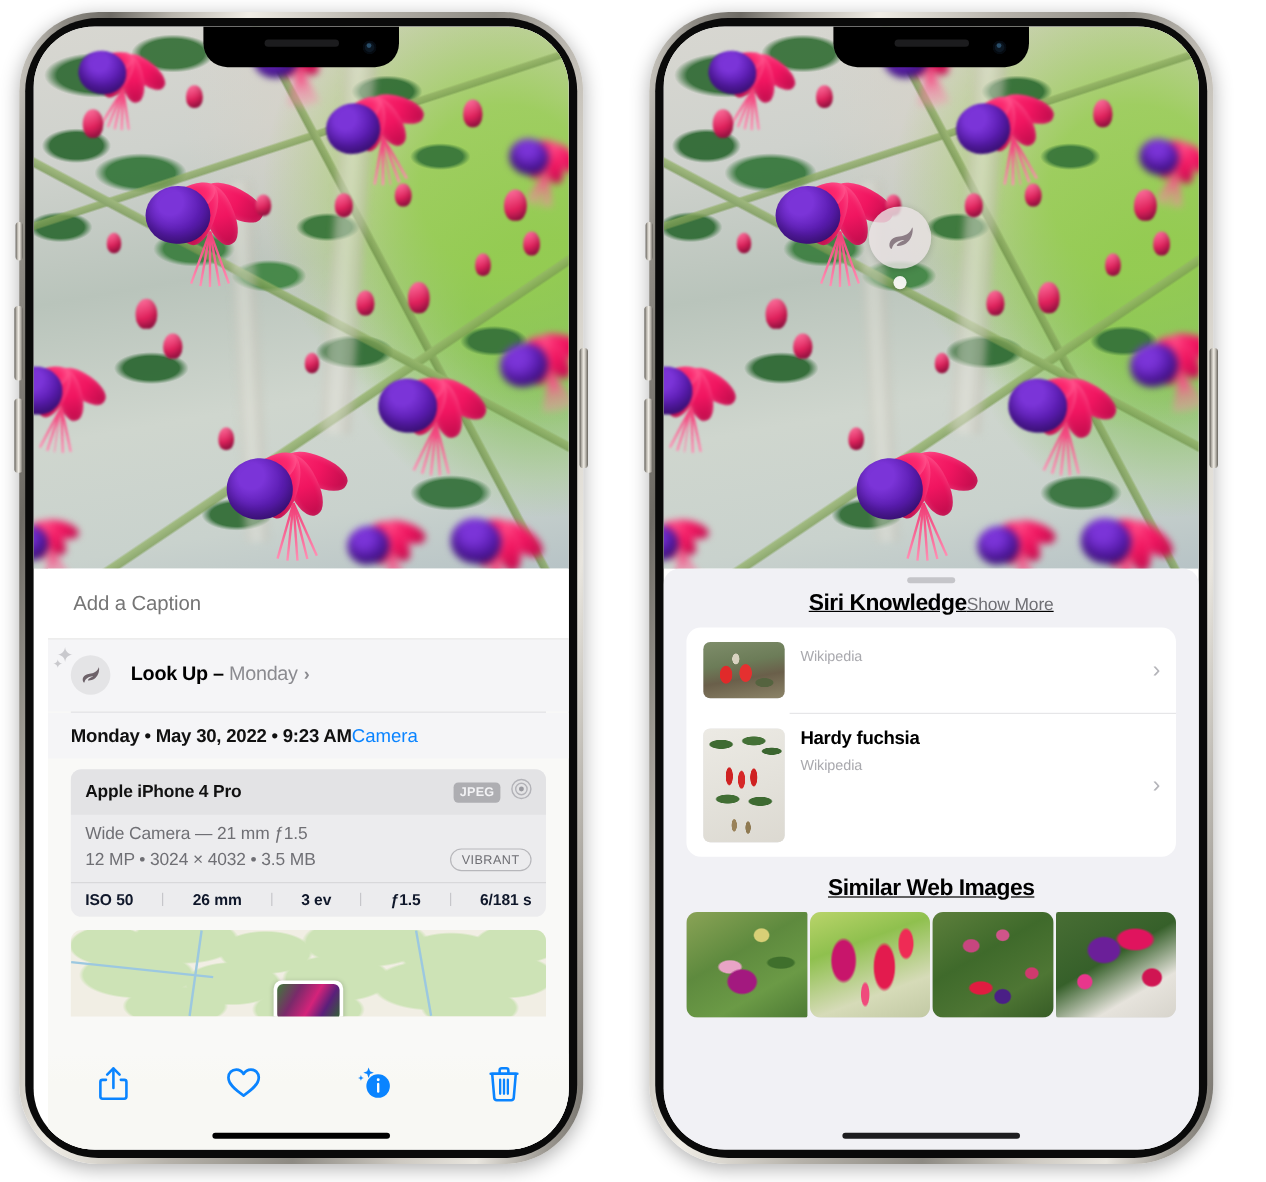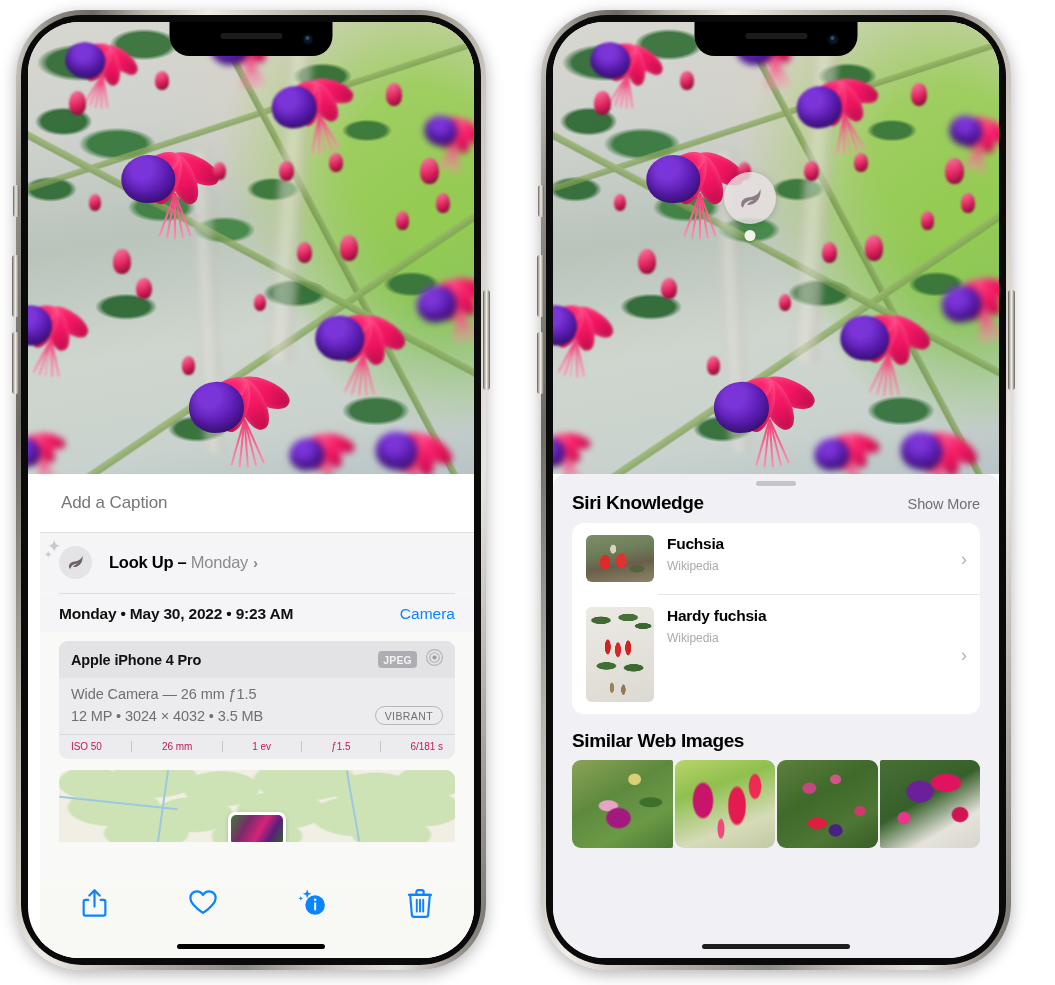--- a/index.html
+++ b/index.html
@@ -107,21 +107,21 @@
   .sparkle-a{left:-12px;top:-8px;font-size:17px;}
   .sparkle-b{left:-15px;top:4px;font-size:10px;}
   .lookup-txt{font-size:16.5px;font-weight:700;color:#000;letter-spacing:-.25px;}
   .lookup-txt .dash{font-weight:700;}
   .lookup-sub{font-weight:400;color:#8b8b90;}
   .chev-sm{margin-left:5px;color:#8b8b90;font-size:15px;}
 
   .divider{height:1px;background:#dedee0;margin:0 19px;}
 
   .meta{padding:11px 19px 9px;background:#f5f5f7;}
-  .meta-l1{display:flex;align-items:baseline;justify-content:space-between;}
+  .meta-l1{display:flex;align-items:baseline;}
   .meta-date{font-size:15.5px;font-weight:700;color:#111;letter-spacing:-.2px;}
   .adjust{font-size:15.5px;color:#0a84ff;font-weight:400;}
   .meta-l2{display:flex;align-items:center;margin-top:6px;}
   .cloud-off{margin-right:10px;}
   .fname{font-size:14.5px;color:#8b8b90;letter-spacing:-.1px;}
 
   .camcard{margin:9px 19px 0;border-radius:9px;overflow:hidden;background:#ececee;}
   .cam-head{display:flex;align-items:center;justify-content:space-between;
     padding:7px 11px 7px 12px;background:#e3e3e5;}
   .cam-name{font-size:14.5px;font-weight:700;color:#111;letter-spacing:-.15px;}
@@ -129,21 +129,21 @@
   .badge-jpeg{font-size:10.5px;font-weight:700;color:#f2f2f4;background:#aeaeb2;
     padding:2.5px 5px;border-radius:4px;letter-spacing:.2px;}
   .cam-body{padding:8px 12px 9px;}
   .cam-l1{font-size:14.5px;color:#6f6f74;letter-spacing:-.1px;}
   .cam-l2{display:flex;align-items:center;justify-content:space-between;margin-top:4px;}
   .cam-spec{font-size:14.5px;color:#6f6f74;letter-spacing:-.1px;}
   .badge-vibrant{font-size:10.5px;color:#6f6f74;border:1px solid #b7b7bb;border-radius:10px;
     padding:2.5px 9px;letter-spacing:.4px;}
   .cam-foot{display:flex;align-items:center;justify-content:space-between;
     padding:6px 12px 7px;border-top:1px solid #d8d8da;}
-  .exif{font-size:10px;color:#be185d;letter-spacing:-.05px;}
+  .exif{font-size:13px;color:#0f172a;letter-spacing:-.05px;font-weight:bold;}
   .exif-sep{width:1px;height:11px;background:#c6c6ca;}
 
   .mapcard{margin:11px 19px 0;height:72px;border-radius:9px 9px 0 0;overflow:hidden;position:relative;
     background:#f1eee4;}
   .map-green{position:absolute;inset:0;
     background:
       radial-gradient(ellipse 44px 22px at 8% 18%,#cde3b6 0 70%,rgba(205,227,182,0) 76%),
       radial-gradient(ellipse 60px 26px at 24% 12%,#cde3b6 0 70%,rgba(205,227,182,0) 76%),
       radial-gradient(ellipse 52px 24px at 41% 26%,#cde3b6 0 70%,rgba(205,227,182,0) 76%),
       radial-gradient(ellipse 70px 28px at 62% 14%,#cde3b6 0 70%,rgba(205,227,182,0) 76%),
@@ -177,21 +177,21 @@
     border-radius:50%;background:rgba(250,248,246,.95);box-shadow:0 1px 3px rgba(0,0,0,.22);}
 
   .rsheet{position:absolute;left:0;right:0;bottom:0;background:#f1f1f5;
     border-radius:13px 13px 0 0;z-index:20;}
   .grabber{width:40px;height:5px;border-radius:3px;background:#c5c5c9;margin:7px auto 0;}
   .rs-head{position:relative;height:42px;display:flex;align-items:center;justify-content:center;}
   .rs-title{font-size:18px;font-weight:700;color:#000;letter-spacing:-.35px;}
   .close-btn{position:absolute;right:15px;top:5px;width:32px;height:32px;border-radius:50%;
     background:#e2e2e6;display:flex;align-items:center;justify-content:center;}
 
-  .sec-head{display:flex;align-items:baseline;justify-content:space-between;padding:6px 19px 9px;}
+  .sec-head{display:flex;align-items:baseline;justify-content:center;padding:6px 19px 9px;text-decoration:underline;}
   .sec-title{font-size:19px;font-weight:700;color:#000;letter-spacing:-.4px;}
   .show-more{font-size:14.5px;color:#6f6f74;letter-spacing:-.1px;}
 
   .kcard{margin:0 19px;background:#fff;border-radius:12px;overflow:hidden;}
   .krow{display:flex;padding:12px 13px 12px 14px;align-items:flex-start;}
   .kthumb{flex:0 0 auto;border-radius:6px;overflow:hidden;background:#e8e8ea;position:relative;
     margin-right:13px;}
   .kbody{flex:1;min-width:0;padding-right:4px;}
   .ktitle{font-size:15.5px;font-weight:700;color:#000;letter-spacing:-.25px;line-height:1.2;}
   .kdesc{font-size:14px;color:#76767b;line-height:1.33;margin-top:2px;letter-spacing:-.15px;}
@@ -432,32 +432,32 @@
             <span>
               <svg width="19" height="19" viewBox="0 0 24 24">
                 <circle cx="12" cy="12" r="10" fill="none" stroke="#b3b3b8" stroke-width="1.5"></circle>
                 <circle cx="12" cy="12" r="6" fill="none" stroke="#b3b3b8" stroke-width="1.5"></circle>
                 <circle cx="12" cy="12" r="2.6" fill="#9a9aa0"></circle>
               </svg>
             </span>
           </span>
         </div>
         <div class="cam-body">
-          <div class="cam-l1">Wide Camera — 26 mm ƒ1.5</div>
+          <div class="cam-l1">Wide Camera — 21 mm ƒ1.5</div>
           <div class="cam-l2">
             <span class="cam-spec">12 MP • 3024 × 4032 • 3.5 MB</span>
             <span class="badge-vibrant">VIBRANT</span>
           </div>
         </div>
         <div class="cam-foot">
           <span class="exif">ISO 50</span>
           <span class="exif-sep"></span>
           <span class="exif">26 mm</span>
           <span class="exif-sep"></span>
-          <span class="exif">1 ev</span>
+          <span class="exif">3 ev</span>
           <span class="exif-sep"></span>
           <span class="exif">ƒ1.5</span>
           <span class="exif-sep"></span>
           <span class="exif">6/181 s</span>
         </div>
       </div>
 
       <div class="mapcard">
         <div class="map-green"></div>
         <div class="map-road" style="left:26%;top:0;width:1.5px;height:100%;transform:rotate(8deg)"></div>
@@ -714,21 +714,20 @@
         <div class="krow">
           <div class="kthumb" style="width:68px;height:47px">
             <div class="art" style="background:linear-gradient(170deg,#7e8d6a 0%,#6c7c58 38%,#6a5f4a 62%,#8c8468 100%)"></div>
             <div class="art" style="background:
                  radial-gradient(ellipse 7px 10px at 28% 58%,#e02a2a 0 70%,rgba(224,42,42,0) 78%),
                  radial-gradient(ellipse 7px 10px at 52% 55%,#e53030 0 70%,rgba(229,48,48,0) 78%),
                  radial-gradient(ellipse 4px 6px at 40% 30%,#d8d3c0 0 70%,rgba(216,211,192,0) 80%),
                  radial-gradient(ellipse 10px 5px at 75% 72%,#55633f 0 70%,rgba(85,99,63,0) 80%)"></div>
           </div>
           <div class="kbody">
-            <div class="ktitle">Fuchsia</div>
             <div class="ksrc">Wikipedia</div>
           </div>
           <div class="kchev">›</div>
         </div>
 
         <div class="kdiv"></div>
 
         <div class="krow">
           <div class="kthumb" style="width:68px;height:95px">
             <div class="art" style="background:linear-gradient(160deg,#eceae4 0%,#e3e1da 55%,#dcd9d1 100%)"></div>

